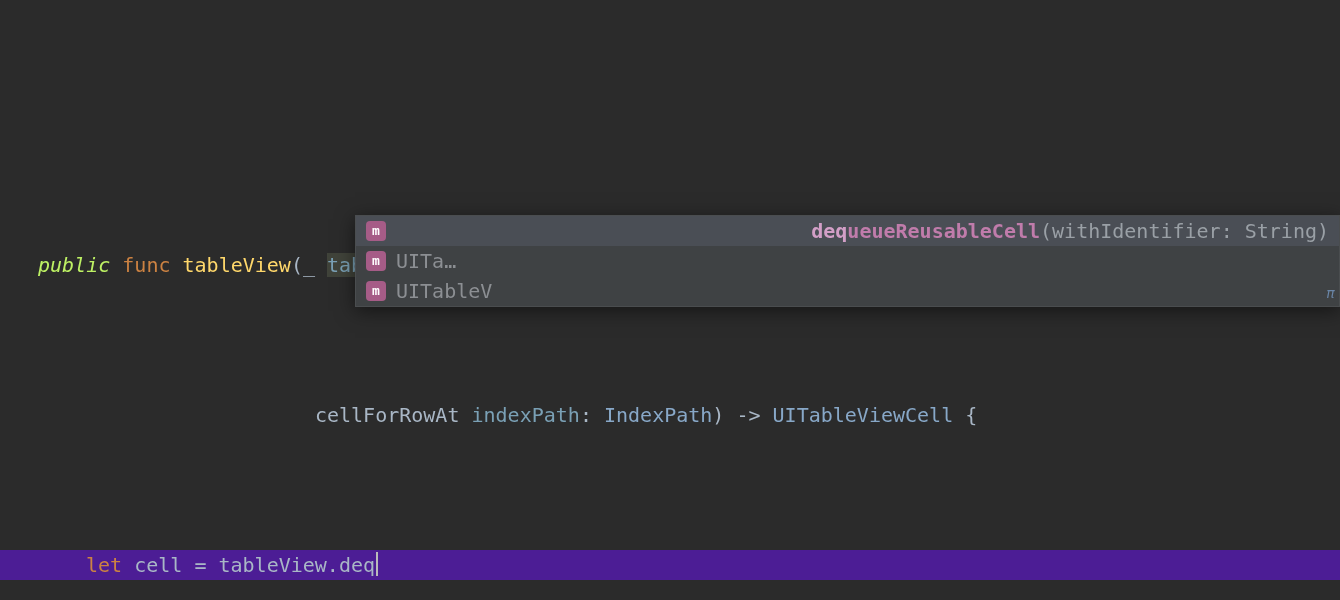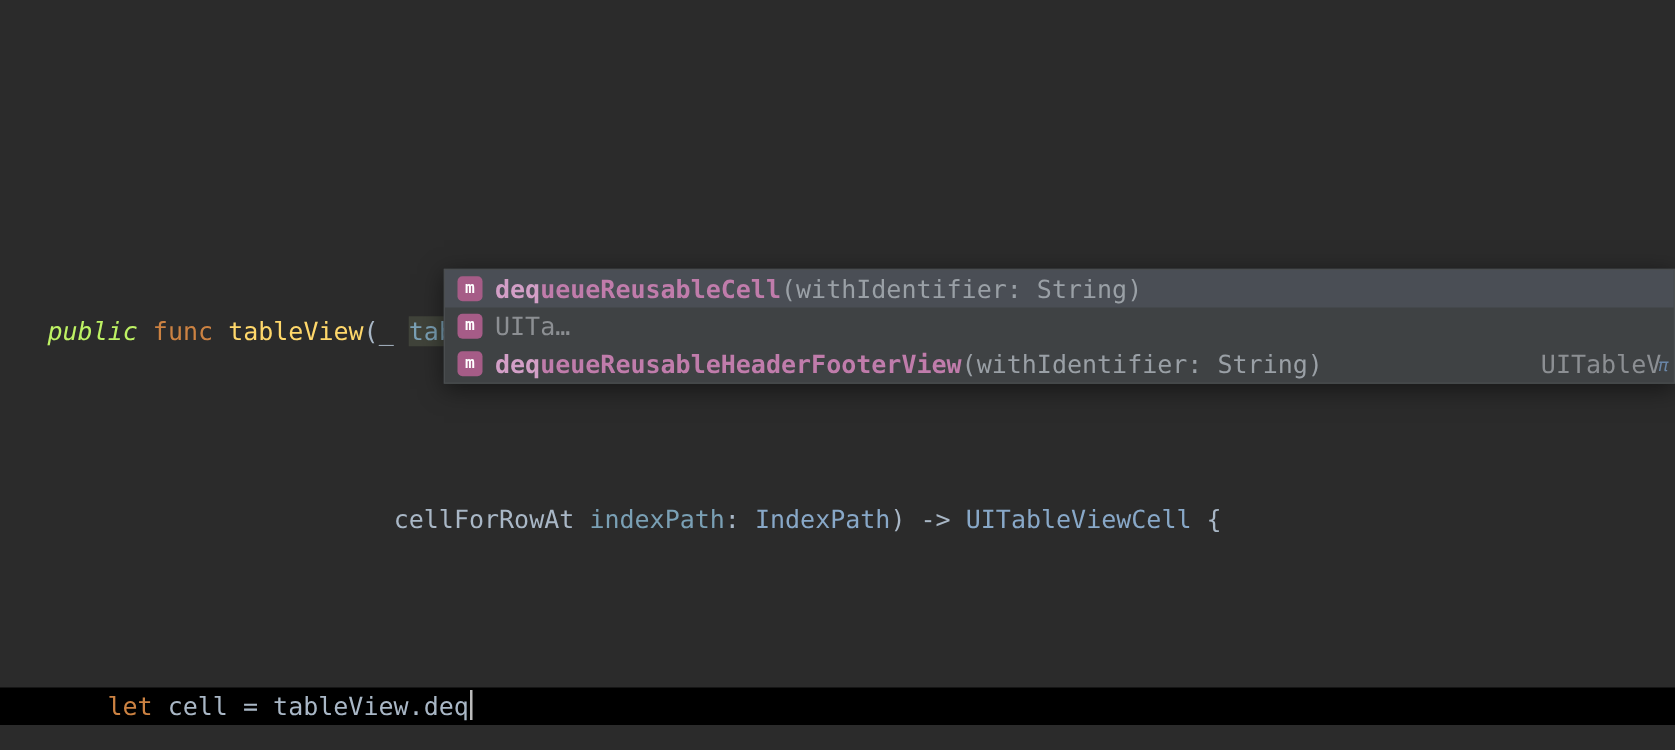--- a/index.html
+++ b/index.html
@@ -17,21 +17,21 @@
     position: relative;
     padding-top: 130px;
     padding-left: 38px;
     white-space: pre;
   }
   .line {
     height: 30px;
     position: relative;
   }
   .line.current {
-    background: #000000;
+    background: #4c1d95;
     margin-left: -38px;
     padding-left: 38px;
     width: calc(100% + 38px);
   }
   .indent1 { padding-left: 48px; }
   .kw-access   { color: #bef264; font-style: italic; }   
   .kw-decl     { color: #cc8242; }   
   .fn-name     { color: #ffd86b; }   
   .param-ext   { color: #a9b7c6; }   
   .param-name  { color: #7aa0b5; }   
@@ -75,21 +75,21 @@
     align-items: center;
     justify-content: center;
     width: 20px; height: 20px;
     border-radius: 4px;
     background: #a65c87;
     color: #ffffff;
     font-size: 13px;
     font-weight: 600;
     flex: 0 0 auto;
   }
-  .popup-row .method { flex: 1 1 auto; overflow: hidden; text-overflow: ellipsis; }
+  .popup-row .method { flex: 1 1 auto; overflow: hidden; text-overflow: ellipsis; text-align: right; }
   .popup-row .method .m-name { color: #c07cab; font-weight: 600; }
   .popup-row .method .m-name .m-match { color: #d39fc7; }
   .popup-row .method .m-sig  { color: #9aa0a6; }
   .popup-row .ret { color: #8c8f93; flex: 0 0 auto; }
   .pi-corner {
     position: absolute;
     right: 4px;
     bottom: -2px;
     font-size: 14px;
     color: #6a86a8;
@@ -134,17 +134,16 @@
   <div class="popup-row selected">
     <span class="badge">m</span>
     <span class="method"><span class="m-name"><span class="m-match">deq</span><span>ueueReusableCell</span></span><span class="m-sig">(withIdentifier: String)</span></span>
   </div>
   <div class="popup-row">
     <span class="badge">m</span>
     <span class="ret">UITa…</span>
   </div>
   <div class="popup-row">
     <span class="badge">m</span>
-    <span class="method"><span class="m-name"><span class="m-match">deq</span><span>ueueReusableHeaderFooterView</span></span><span class="m-sig">(withIdentifier: String)</span></span>
     <span class="ret">UITableV</span>
     <span class="pi-corner">π</span>
   </div>
 </div>
 
 </body></html>

